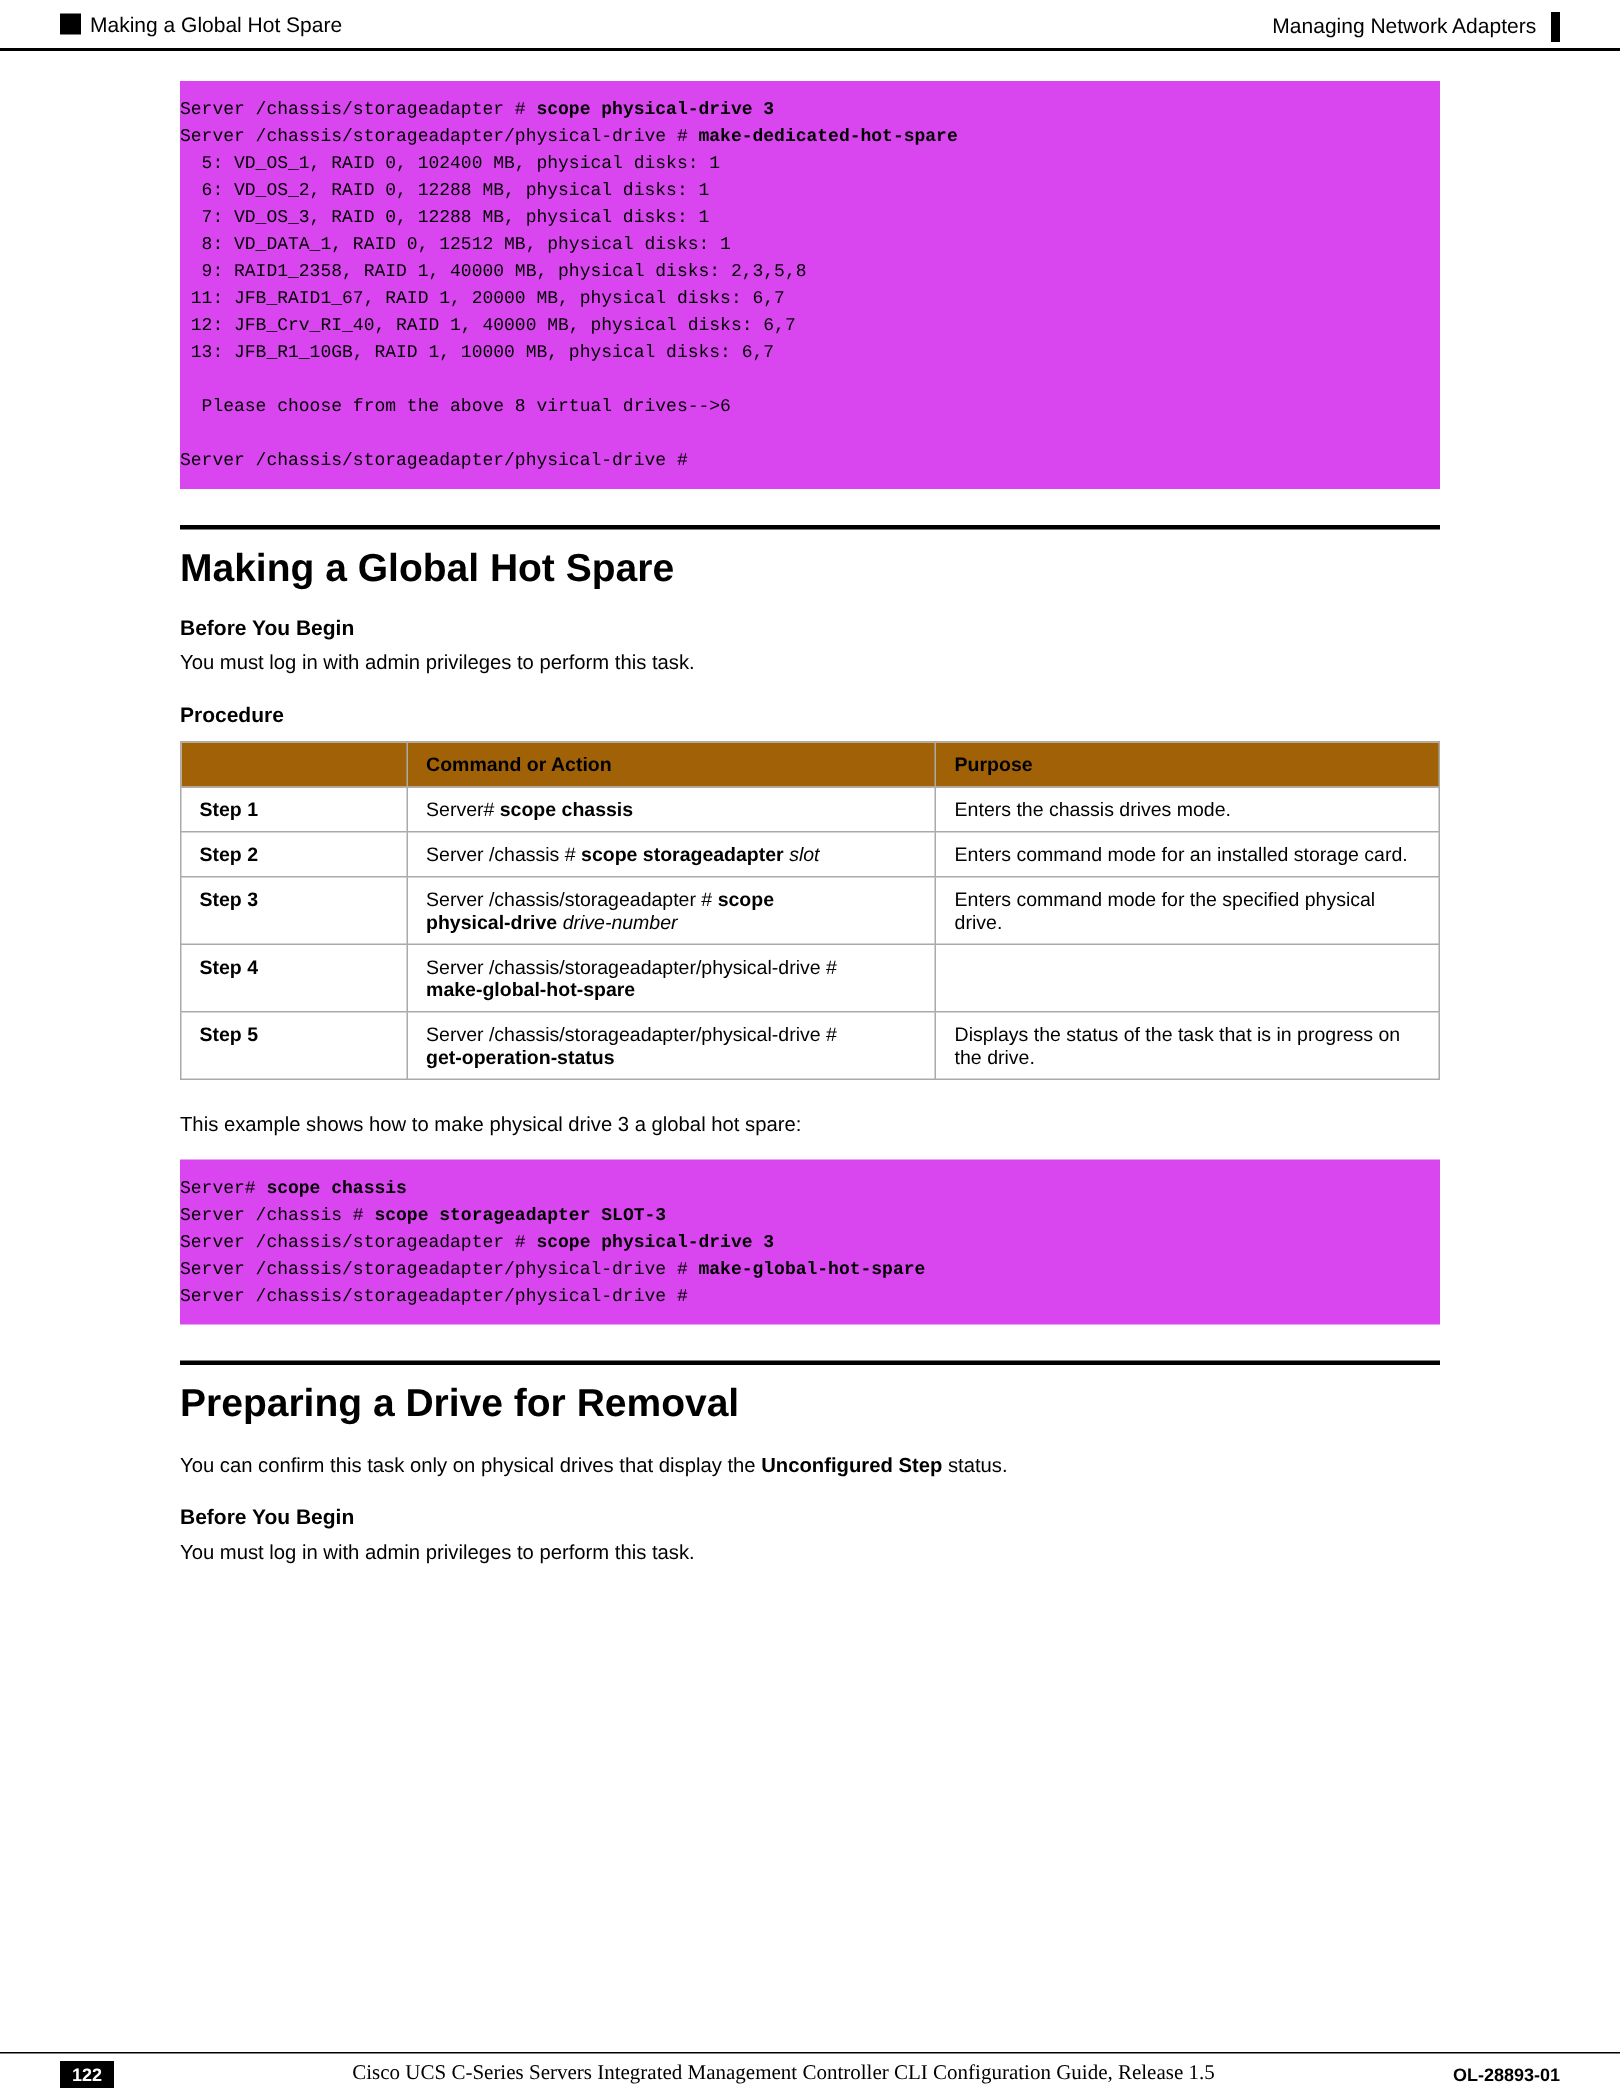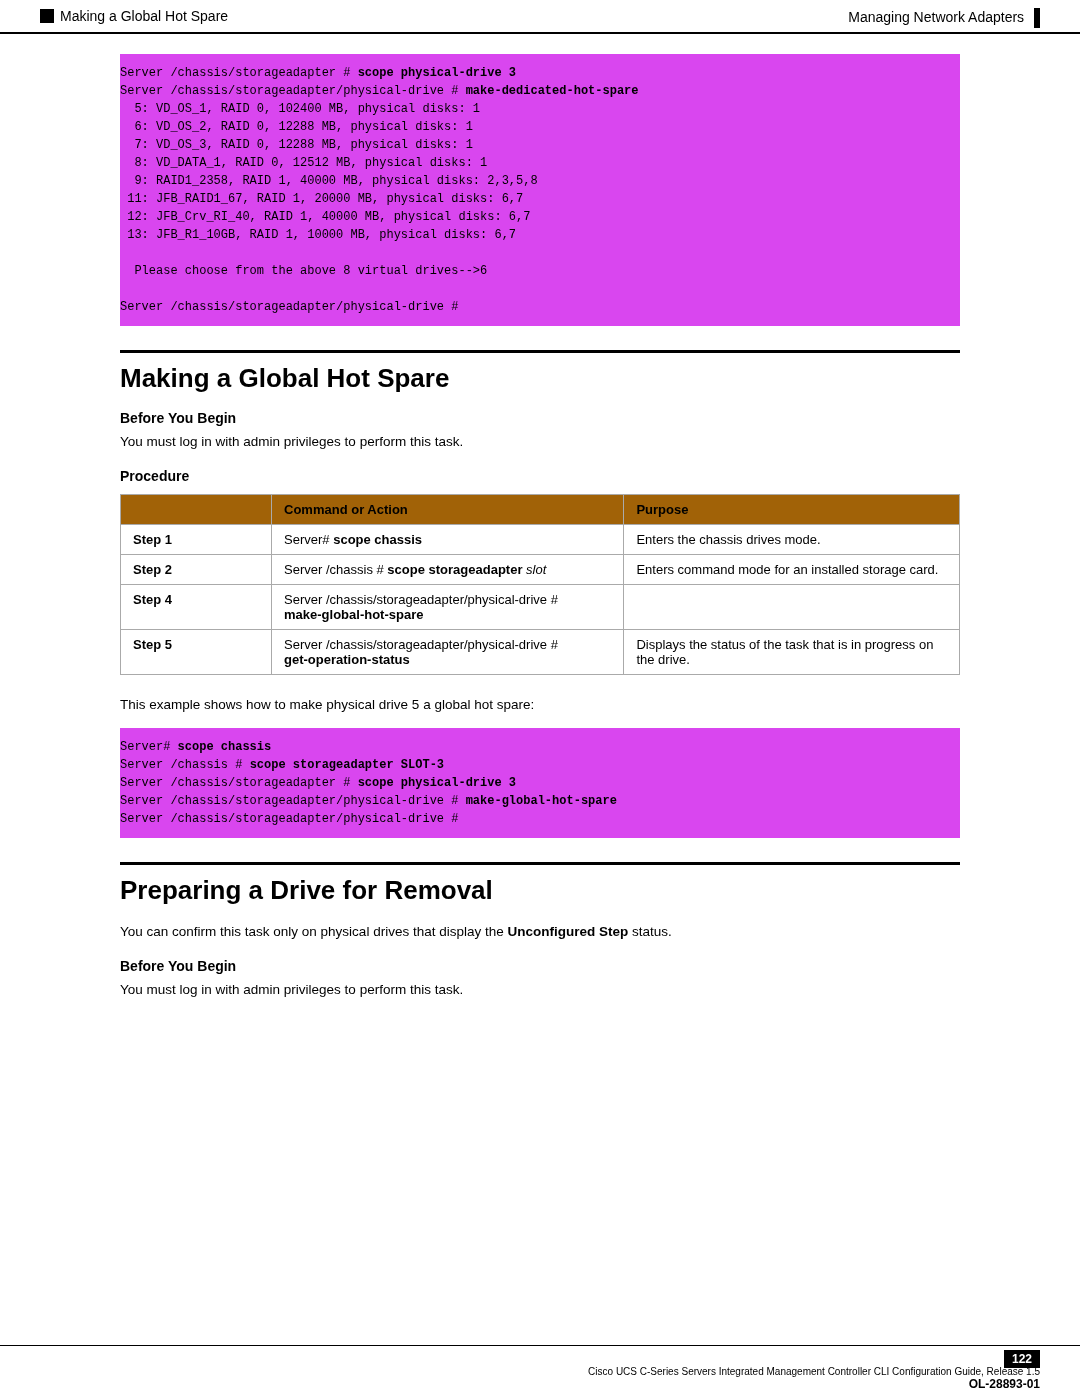--- a/index.html
+++ b/index.html
@@ -112,28 +112,28 @@
     
     .page-footer {
       position: absolute;
       bottom: 0;
       left: 0;
       right: 0;
       border-top: 1px solid #000;
       padding: 6px 40px;
       display: flex;
       justify-content: space-between;
-      align-items: flex-end;
+      align-items: center;
       font-size: 11px;
-      flex-direction: column;
     }
     .footer-center {
       text-align: center;
       flex: 1;
-      font-size: 10px;
+      font-size: 14px;
+      font-family: Liberation Serif, serif;
     }
     .footer-page-num {
       background: #000;
       color: #fff;
       padding: 2px 8px;
       font-size: 12px;
       font-weight: bold;
     }
     .footer-right {
       font-size: 12px;
@@ -195,36 +195,41 @@
         <td class="cmd-col">Server# <span class="cmd-bold">scope chassis</span></td>
         <td class="purpose-col">Enters the chassis drives mode.</td>
       </tr>
 
       <tr>
         <td class="step-col">Step 2</td>
         <td class="cmd-col">Server /chassis # <span class="cmd-bold">scope storageadapter</span> <span class="cmd-italic">slot</span></td>
         <td class="purpose-col">Enters command mode for an installed storage card.</td>
       </tr>
 
+      <tr>
+        <td class="step-col">Step 3</td>
+        <td class="cmd-col">Server /chassis/storageadapter # <span class="cmd-bold">scope<br>physical-drive</span> <span class="cmd-italic">drive-number</span></td>
+        <td class="purpose-col">Enters command mode for the specified physical drive.</td>
+      </tr>
 
       <tr>
         <td class="step-col">Step 4</td>
         <td class="cmd-col">Server /chassis/storageadapter/physical-drive #<br><span class="cmd-bold">make-global-hot-spare</span></td>
         <td class="purpose-col"></td>
       </tr>
 
       <tr>
         <td class="step-col">Step 5</td>
         <td class="cmd-col">Server /chassis/storageadapter/physical-drive #<br><span class="cmd-bold">get-operation-status</span></td>
         <td class="purpose-col">Displays the status of the task that is in progress on the drive.</td>
       </tr>
     </tbody>
   </table>
 
-  <p class="body-text">This example shows how to make physical drive 5 a global hot spare:</p>
+  <p class="body-text">This example shows how to make physical drive 3 a global hot spare:</p>
 
   <div class="code-block"><span>Server# <span class="code-bold">scope chassis</span>
 Server /chassis # <span class="code-bold">scope storageadapter SLOT-3</span>
 Server /chassis/storageadapter # <span class="code-bold">scope physical-drive 3</span>
 Server /chassis/storageadapter/physical-drive # <span class="code-bold">make-global-hot-spare</span>
 Server /chassis/storageadapter/physical-drive #</span></div>
 
   <h2 class="section-title">Preparing a Drive for Removal</h2>
 
   <p class="body-text">

